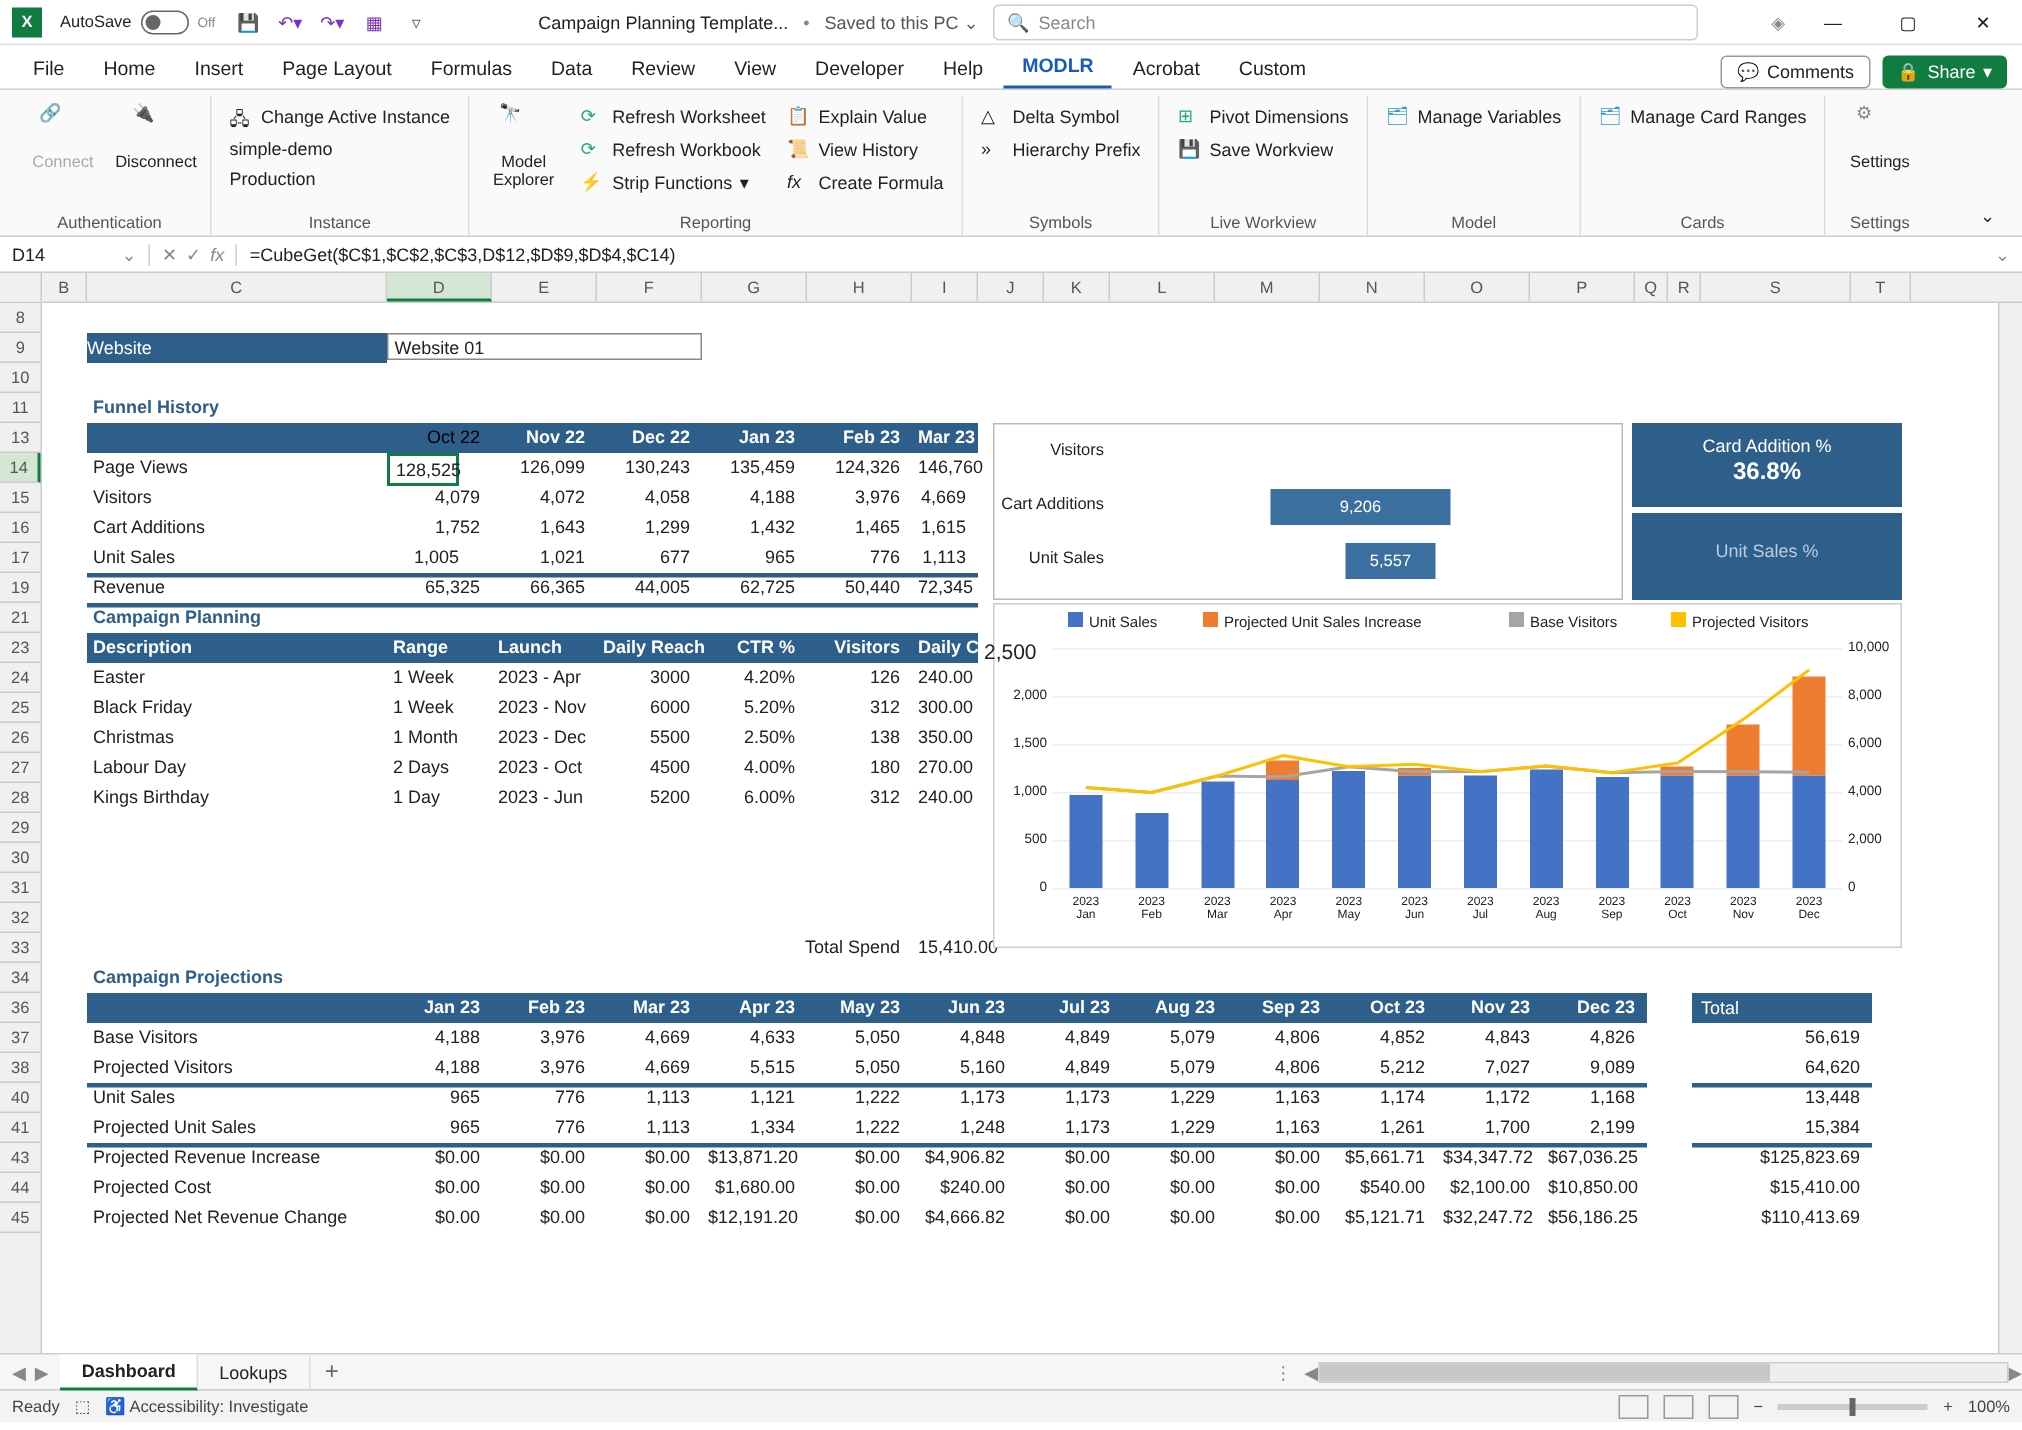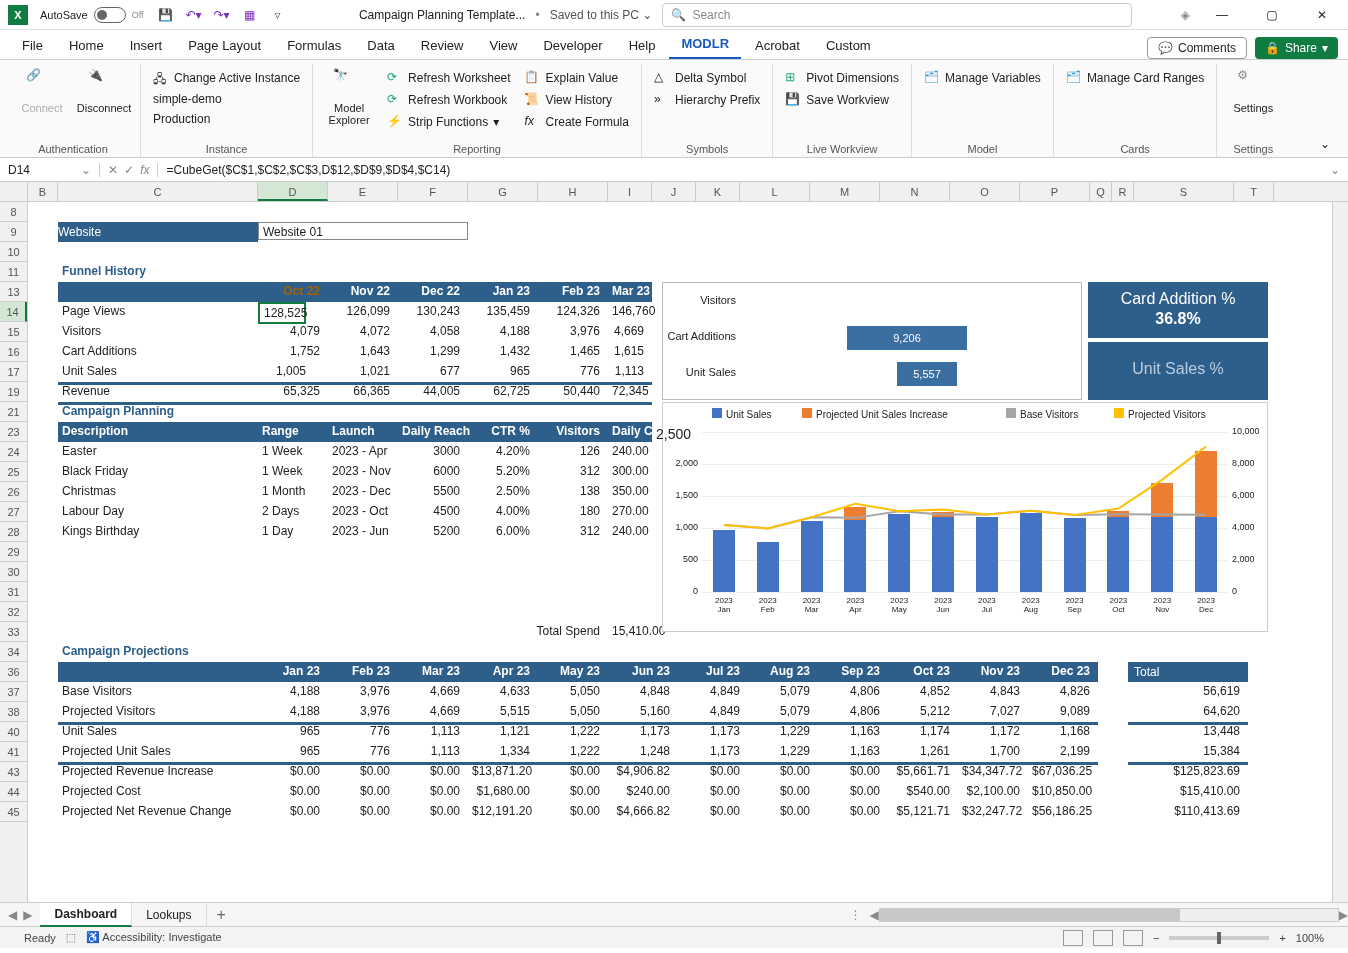--- a/index.html
+++ b/index.html
@@ -62,36 +62,36 @@
   .r { text-align: right; }
   .sel-cell { border: 2px solid #107c41; }
   
   .table-hdr { position: absolute; background: #2e5e8a; color: #fff; display: flex; align-items: center; height: 20px; font-size: 12px; }
   
   .funnel-chart { position: absolute; border: 1px solid #bbb; background: #fff; }
   .funnel-bar { position: absolute; background: #3a6fa0; color: #fff; text-align: center; font-size: 11px; height: 24px; line-height: 24px; }
   .funnel-lbl { position: absolute; font-size: 11px; text-align: right; }
   
   .kpi-box { position: absolute; background: #2e5e8a; color: #fff; text-align: center; padding-top: 8px; }
-  .kpi-box .t { font-size: 16px; }
+  .kpi-box .t { font-size: 12px; }
   .kpi-box .v { font-size: 16px; font-weight: 600; margin-top: 2px; }
   
   .combo-chart { position: absolute; border: 1px solid #ccc; background: #fff; }
   
   
   .sheet-tabs { height: 24px; border-top: 1px solid #ccc; display: flex; align-items: center; background: #f6f6f6; }
   .st-nav { padding: 0 8px; color: #888; display: flex; gap: 6px; }
   .st-tab { padding: 4px 14px; border-right: 1px solid #ddd; font-size: 12px; }
   .st-tab.active { background: #fff; border-bottom: 2px solid #107c41; font-weight: 600; }
   .st-add { padding: 0 10px; font-size: 16px; color: #666; }
   .hscroll-track { width: 460px; height: 14px; background: #eee; border: 1px solid #ccc; position: relative; }
   .hscroll-thumb { position: absolute; left: 0; top: 0; height: 12px; width: 300px; background: #c8c8c8; }
   
   
-  .status-bar { height: 22px; background: #f3f3f3; border-top: 1px solid #ccc; display: flex; align-items: center; padding: 0 24px; font-size: 11px; color: #444; }
+  .status-bar { height: 22px; background: #f3f3f3; border-top: 1px solid #ccc; display: flex; align-items: center; padding: 0 8px; font-size: 11px; color: #444; }
   .status-right { margin-left: auto; display: flex; align-items: center; gap: 10px; }
   .view-btn { width: 20px; height: 16px; border: 1px solid #999; }
   .zoom-slider { width: 100px; height: 4px; background: #ccc; position: relative; }
   .zoom-slider::after { content: ""; position: absolute; left: 48px; top: -4px; width: 4px; height: 12px; background: #666; }
   
   .vscroll { position: absolute; right: 0; top: 0; width: 16px; height: 100%; background: #f0f0f0; border-left: 1px solid #ccc; }
 </style>
 </head>
 <body>
 
@@ -354,21 +354,21 @@
       <div class="row-h">43</div>
       <div class="row-h">44</div>
       <div class="row-h">45</div>
     </div>
   <div class="sheet" id="sheet">
     <div class="vscroll"></div>
   <div class="table-hdr" style="left:30px;top:20px;width:200px">Website</div>
       <div class="cell" style="left:230px;top:20px;width:210px;border:1px solid #888;height:18px">Website 01</div>
       <div class="cell section-title" style="left:30px;top:60px">Funnel History</div>
       <div class="table-hdr" style="left:30px;top:80px;width:594px"></div>
-      <div class="cell r" style="left:230px;top:80px;width:66px;color:#a16207;font-weight:700">Oct 22</div>
+      <div class="cell r" style="left:230px;top:80px;width:66px;color:#000000;font-weight:400">Oct 22</div>
       <div class="cell r" style="left:300px;top:80px;width:66px;color:#fff;font-weight:600">Nov 22</div>
       <div class="cell r" style="left:370px;top:80px;width:66px;color:#fff;font-weight:600">Dec 22</div>
       <div class="cell r" style="left:440px;top:80px;width:66px;color:#fff;font-weight:600">Jan 23</div>
       <div class="cell r" style="left:510px;top:80px;width:66px;color:#fff;font-weight:600">Feb 23</div>
       <div class="cell r" style="left:580px;top:80px;width:40px;color:#fff;font-weight:600">Mar 23</div>
       <div class="cell" style="left:30px;top:100px">Page Views</div>
       <div class="cell r sel-cell" style="left:230px;top:100px;width:48px">128,525</div>
       <div class="cell r " style="left:300px;top:100px;width:66px">126,099</div>
       <div class="cell r " style="left:370px;top:100px;width:66px">130,243</div>
       <div class="cell r " style="left:440px;top:100px;width:66px">135,459</div>

